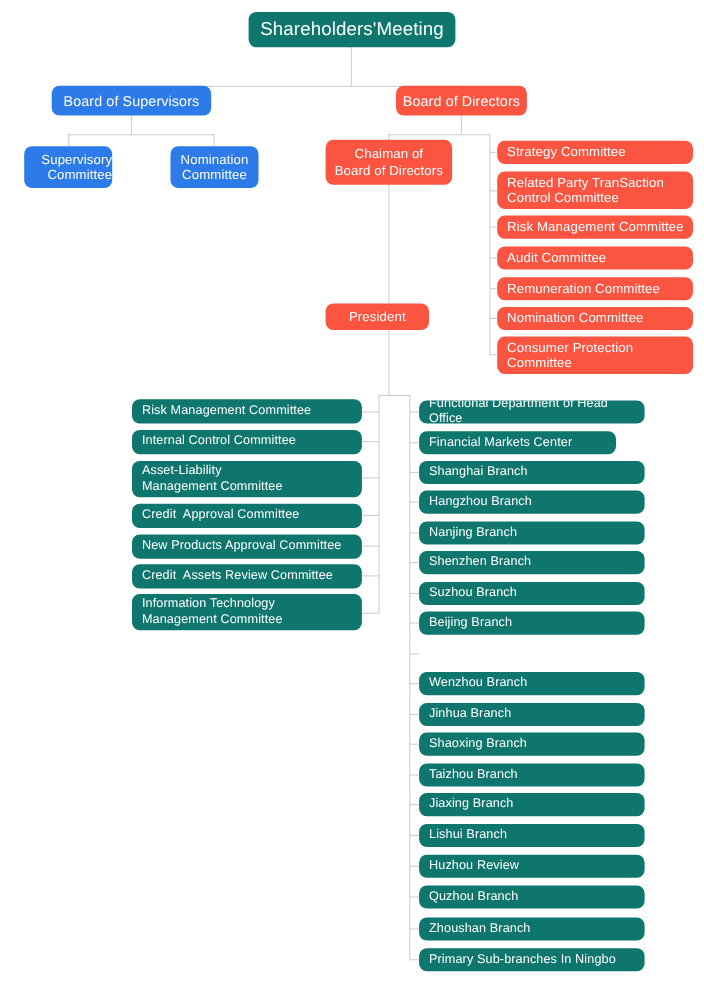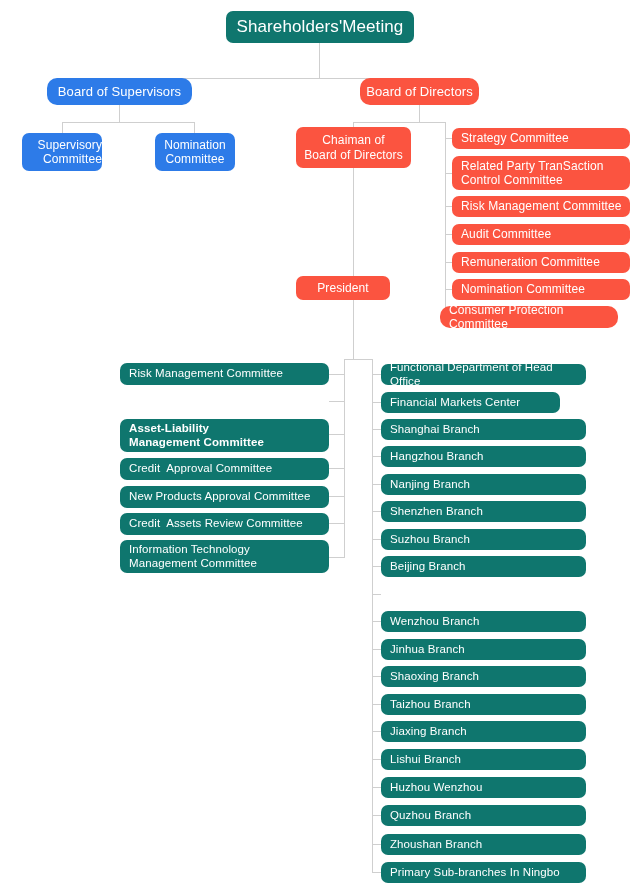--- a/index.html
+++ b/index.html
@@ -59,21 +59,20 @@
   
   .n-root {
     justify-content: center;
     text-align: center;
     font-size: 17px;
   }
   .n-mid {
     justify-content: center;
     text-align: center;
     font-size: 13px;
-    border-radius: 10px;
   }
   .n-small {
     justify-content: flex-start;
     text-align: left;
     font-size: 12px;
     padding-left: 9px;
     padding-right: 6px;
   }
   .n-center-small {
     justify-content: center;
@@ -200,29 +199,32 @@
   </div>
   <div class="node c-red n-small" style="left:452px; top:224px; width:178px; height:21px;">
     <span class="lbl">Audit Committee</span>
   </div>
   <div class="node c-red n-small" style="left:452px; top:252px; width:178px; height:21px;">
     <span class="lbl">Remuneration Committee</span>
   </div>
   <div class="node c-red n-small" style="left:452px; top:279px; width:178px; height:21px;">
     <span class="lbl">Nomination Committee</span>
   </div>
-  <div class="node c-red n-small" style="left:440px; top:306px; width:178px; height:22px;border-radius:10px;">
+  <div class="node c-red n-small" style="left:452px; top:306px; width:178px; height:34px;">
     <span class="lbl">Consumer Protection
 Committee</span>
   </div>
 
   <div class="node c-orange n-list" style="left:120px; top:363px; width:209px; height:22px;">
     <span class="lbl">Risk Management Committee</span>
   </div>
-  <div class="node c-orange n-list" style="left:120px; top:419px; width:209px; height:33px;font-weight:bold;">
+  <div class="node c-orange n-list" style="left:120px; top:391px; width:209px; height:22px;">
+    <span class="lbl">Internal Control Committee</span>
+  </div>
+  <div class="node c-orange n-list" style="left:120px; top:419px; width:209px; height:33px;">
     <span class="lbl">Asset-Liability
 Management Committee</span>
   </div>
   <div class="node c-orange n-list" style="left:120px; top:458px; width:209px; height:22px;">
     <span class="lbl">Credit  Approval Committee</span>
   </div>
   <div class="node c-orange n-list" style="left:120px; top:486px; width:209px; height:22px;">
     <span class="lbl">New Products Approval Committee</span>
   </div>
   <div class="node c-orange n-list" style="left:120px; top:513px; width:209px; height:22px;">
@@ -269,21 +271,21 @@
   <div class="node c-orange n-list" style="left:381px; top:694px; width:205px; height:21px;">
     <span class="lbl">Taizhou Branch</span>
   </div>
   <div class="node c-orange n-list" style="left:381px; top:721px; width:205px; height:21px;">
     <span class="lbl">Jiaxing Branch</span>
   </div>
   <div class="node c-orange n-list" style="left:381px; top:749px; width:205px; height:21px;">
     <span class="lbl">Lishui Branch</span>
   </div>
   <div class="node c-orange n-list" style="left:381px; top:777px; width:205px; height:21px;">
-    <span class="lbl">Huzhou Wenzhou</span>
+    <span class="lbl">Huzhou Review</span>
   </div>
   <div class="node c-orange n-list" style="left:381px; top:805px; width:205px; height:21px;">
     <span class="lbl">Quzhou Branch</span>
   </div>
   <div class="node c-orange n-list" style="left:381px; top:834px; width:205px; height:21px;">
     <span class="lbl">Zhoushan Branch</span>
   </div>
   <div class="node c-orange n-list" style="left:381px; top:862px; width:205px; height:21px;">
     <span class="lbl">Primary Sub-branches In Ningbo</span>
   </div>

